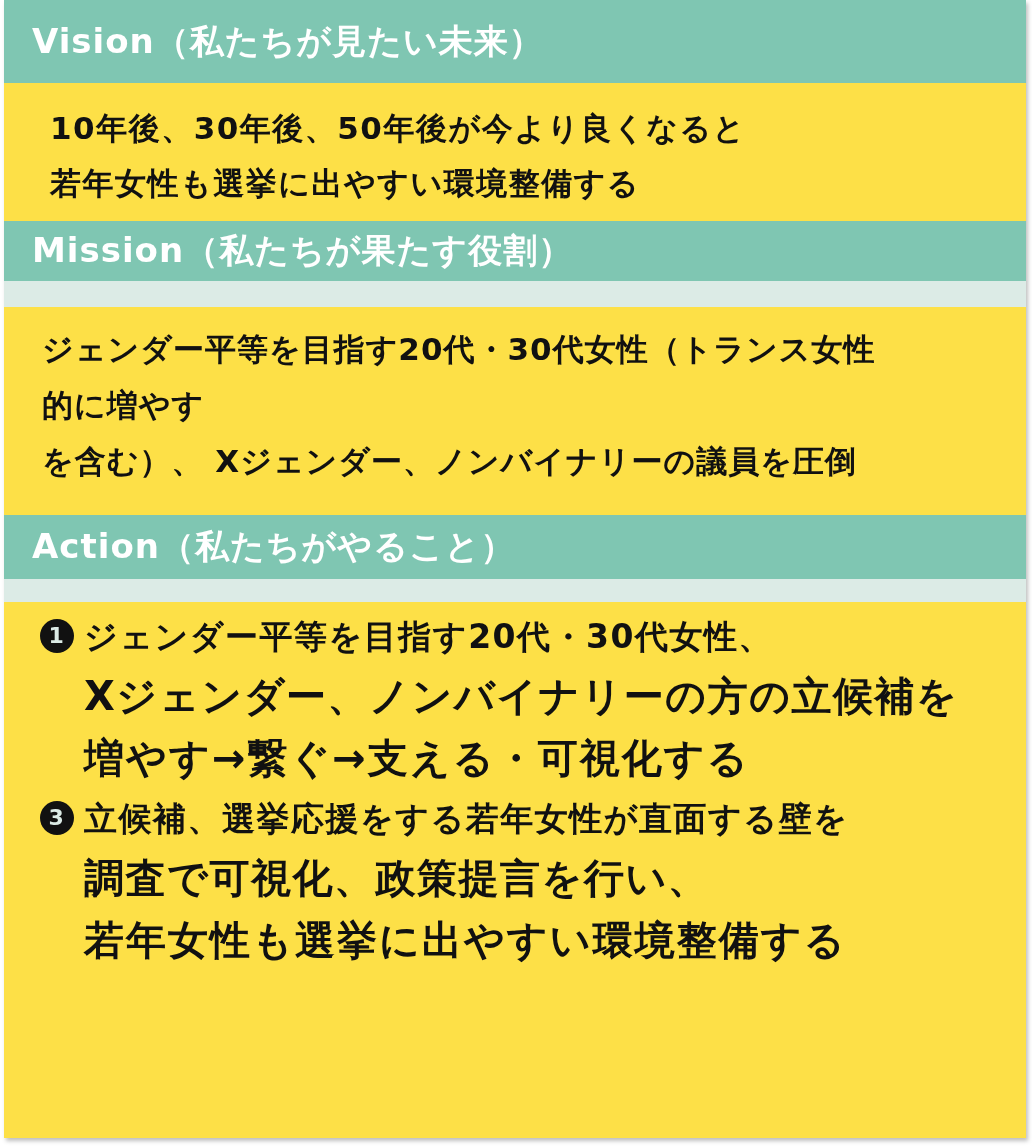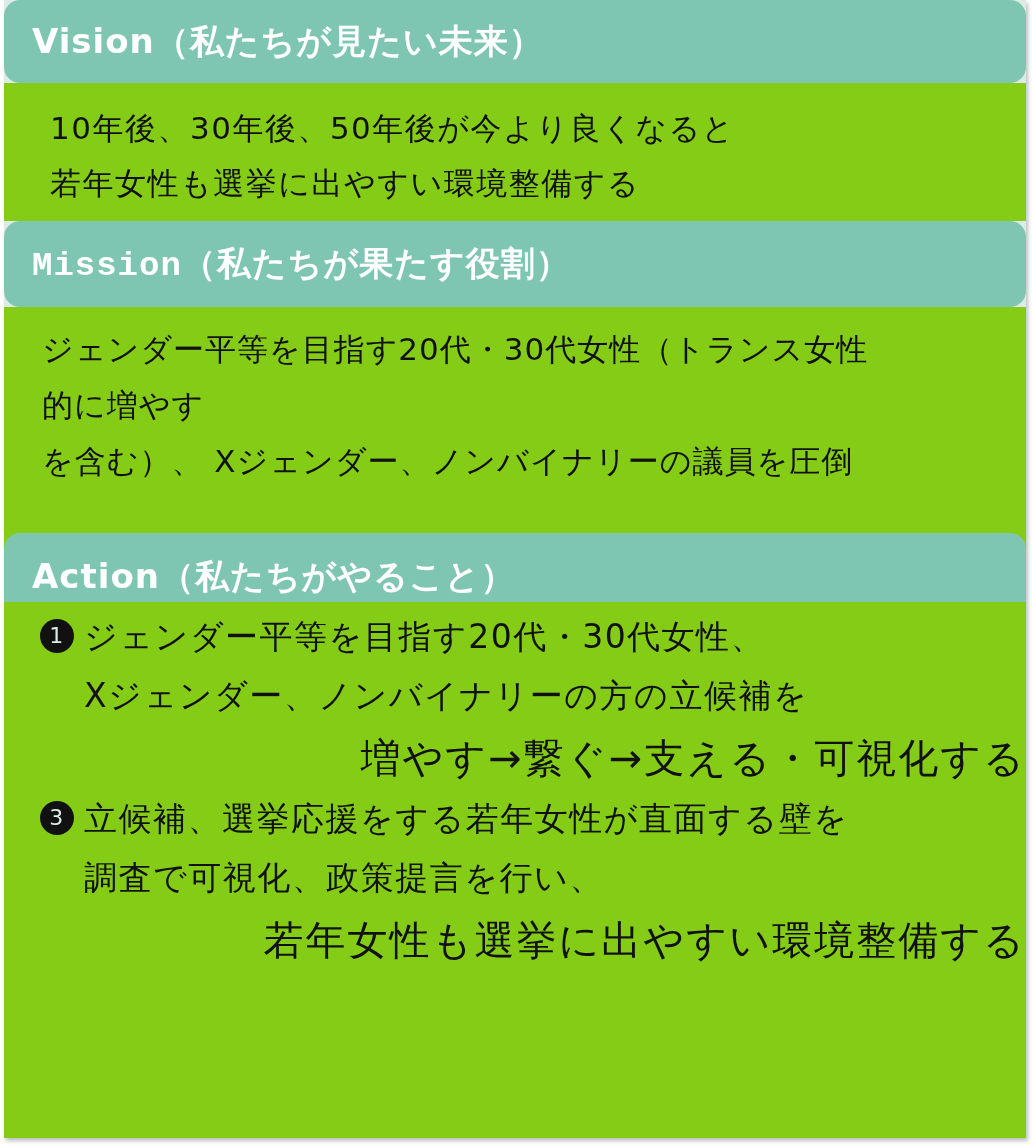--- a/index.html
+++ b/index.html
@@ -28,65 +28,64 @@
       background: #7fc6b2;
       color: #ffffff;
       font-weight: bold;
       font-size: 34px;
       letter-spacing: 1px;
       box-sizing: border-box;
       padding-left: 28px;
       display: flex;
       align-items: center;
       white-space: nowrap;
-      border-radius: 16px;
     }
     .body {
-      background: #84cc16;
+      background: #fde047;
       color: #111111;
-      font-weight: normal;
+      font-weight: bold;
       box-sizing: border-box;
     }
     .line {
       white-space: nowrap;
       letter-spacing: 1.5px;
     }
 
     
     #vision-header { top: 0; height: 83px; }
     #vision-body { top: 83px; height: 138px; padding: 18px 0 0 46px; }
     #vision-body .line { font-size: 31px; line-height: 55px; }
 
     
-    #mission-header { top: 221px; height: 86px; font-family: Liberation Mono, monospace; }
+    #mission-header { top: 221px; height: 60px; }
     #mission-body { top: 307px; height: 252px; padding: 14px 0 0 38px; }
     #mission-body .line { font-size: 31px; line-height: 56px; letter-spacing: 1px; }
 
     
-    #action-header { top: 533px; height: 87px; }
+    #action-header { top: 515px; height: 64px; }
     #action-body { top: 602px; height: 536px; padding: 6px 0 0 36px; }
     .item { position: relative; }
     .item .num {
       display: inline-block;
       width: 34px;
       height: 34px;
       border-radius: 50%;
       background: #111111;
       color: #dcebe6;
       font-size: 22px;
       line-height: 34px;
       text-align: center;
       vertical-align: middle;
       margin-right: 10px;
       position: relative;
       top: -3px;
     }
     .item .first { font-size: 33px; line-height: 58px; }
-    .item .cont { padding-left: 44px; font-size: 33px; line-height: 60px; }
-    .item .cont.big { font-size: 40px; line-height: 64px; letter-spacing: 2px; text-align: right; }
+    .item .cont { padding-left: 44px; font-size: 40px; line-height: 60px; }
+    .item .cont.big { font-size: 40px; line-height: 64px; letter-spacing: 2px; }
   </style>
 </head>
 <body>
 
 <div class="panel">
 
   <div class="section header" id="vision-header">
     <span>Vision（私たちが見たい未来）</span>
   </div>
   <div class="section body" id="vision-body">

